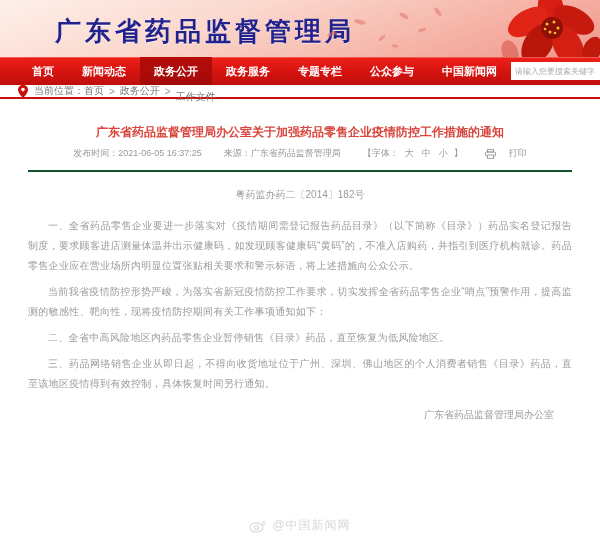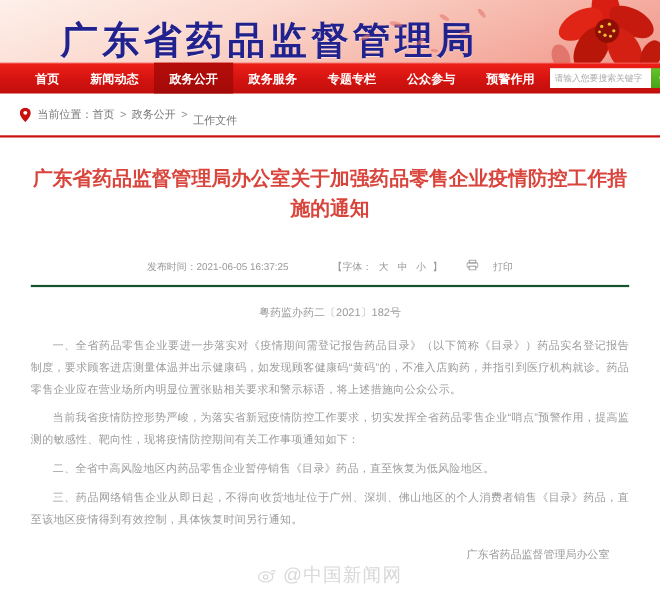--- a/index.html
+++ b/index.html
@@ -3,66 +3,66 @@
 <meta charset="utf-8">
 <style>
   * { margin:0; padding:0; box-sizing:border-box; }
   html,body { width:600px; }
   body { font-family:"Liberation Sans","DejaVu Sans",sans-serif; background:#ffffff; }
   .page { position:relative; width:600px; height:538px; background:#fff; overflow:hidden; }
 
   
   .banner { position:relative; height:57px;
     background:linear-gradient(160deg,#fdf0ea 0%,#fbd9cf 35%,#f5b0a3 75%,#ef978b 100%); overflow:hidden; }
-  .banner-title { position:absolute; left:55px; top:14px; font-size:34px; font-weight:bold;
+  .banner-title { position:absolute; left:55px; top:14px; font-size:26px; font-weight:bold;
     color:#22228e; letter-spacing:4px; font-family:Liberation Mono, monospace;
     text-shadow:0 1px 0 rgba(255,255,255,.5); }
   .flower { position:absolute; right:-6px; top:-8px; }
   .petalscatter { position:absolute; right:150px; top:4px; opacity:.8; }
 
   
   .nav { position:relative; height:28px; background:linear-gradient(180deg,#ef2018 0%,#d41310 55%,#c00e0b 100%);
     display:flex; align-items:center; padding:0 10px 0 18px; box-shadow:inset 0 1px 0 rgba(255,255,255,.25); }
   .nav-item { color:#ffffff; font-size:11px; font-weight:bold; padding:0 14px; height:28px;
     display:flex; align-items:center; cursor:pointer; white-space:nowrap; }
   .nav-item.active { background:linear-gradient(180deg,#b50c09 0%,#a30a08 100%); }
   .nav-search { margin-left:auto; display:flex; align-items:center; }
   .nav-search input { width:92px; height:18px; border:none; font-size:8px; padding:0 4px;
     color:#555; background:#fff; outline:none; }
   .nav-search input::placeholder { color:#aaa; }
   .search-btn { width:24px; height:18px; border:none; background:linear-gradient(180deg,#63c52a,#46a417);
     display:flex; align-items:center; justify-content:center; cursor:pointer; }
 
   
-  .breadcrumb { height:40px; background:#fff; border-bottom:2px solid #c8100d;
+  .breadcrumb { height:14px; background:#fff; border-bottom:2px solid #c8100d;
     display:flex; align-items:center; padding-left:18px; font-size:10px; color:#777; }
   .pin { margin-right:6px; display:flex; }
   .crumb { color:#777; cursor:pointer; }
   .crumb-sep { margin:0 5px; color:#999; }
   .crumb.current { cursor:default;margin-top:12px; }
 
   
   .article { padding:24px 28px 0 28px; }
-  .article-title { text-align:center; color:#d9453c; font-size:18px; font-weight:bold;
-    line-height:1.5; margin-bottom:33px; }
+  .article-title { text-align:center; color:#d9453c; font-size:12px; font-weight:bold;
+    line-height:1.5; margin-bottom:6px; }
   .meta { text-align:center; font-size:9px; color:#999; padding-bottom:10px;
     border-bottom:2px solid #14532d; display:flex; justify-content:center; align-items:center; gap:4px; }
   .meta .gap { width:14px; }
   .font-size-link { cursor:pointer; margin:0 2px; }
-  .print { display:inline-flex; align-items:flex-start; gap:13px; cursor:pointer; }
+  .print { display:inline-flex; align-items:center; gap:13px; cursor:pointer; }
   .doc-number { text-align:center; color:#9a9a9a; font-size:10px; margin:16px 0 14px 0; }
   .body-text p { font-size:10px; color:#9b9b9b; line-height:20px; margin-bottom:6px;
     text-align:justify; letter-spacing:.3px; }
   .body-text p.indent { text-indent:2em; }
   .sign-block { margin-top:14px; text-align:right; font-size:10px; color:#9b9b9b; padding-right:18px; }
   .sign-block .sig { margin-bottom:14px; }
 
   
   .watermark { position:absolute; left:0; right:0; bottom:4px; display:flex;
-    justify-content:center; align-items:center; gap:5px; color:#d8d8d8; font-size:17px; letter-spacing:1px;margin-top:20px; }
+    justify-content:center; align-items:center; gap:5px; color:#d8d8d8; font-size:12px; letter-spacing:1px;margin-top:20px; }
 </style>
 </head>
 <body>
 
 <div class="page">
 
   <div class="banner">
     <div class="banner-title">广东省药品监督管理局</div>
     <svg class="petalscatter" width="130" height="48" viewBox="0 0 130 48">
       <g fill="#e2766c" opacity="0.7">
@@ -97,21 +97,21 @@
     </svg>
   </div>
 
   <div class="nav">
     <div class="nav-item">首页</div>
     <div class="nav-item">新闻动态</div>
     <div class="nav-item active">政务公开</div>
     <div class="nav-item">政务服务</div>
     <div class="nav-item">专题专栏</div>
     <div class="nav-item">公众参与</div>
-    <div class="nav-item">预警作用</div>
+    <div class="nav-item">中国新闻网</div>
     <div class="nav-search">
       <input type="text" placeholder="请输入您要搜索关键字" style="">
       <button class="search-btn">
         <svg width="11" height="11" viewBox="0 0 11 11">
           <circle cx="4.5" cy="4.5" r="3.2" fill="none" stroke="#ffffff" stroke-width="1.4"></circle>
           <line x1="7" y1="7" x2="10" y2="10" stroke="#ffffff" stroke-width="1.6" stroke-linecap="round"></line>
         </svg>
       </button>
     </div>
   </div>
@@ -130,38 +130,39 @@
     <span class="crumb-sep">&gt;</span>
     <span class="crumb current">工作文件</span>
   </div>
 
   <div class="article">
     <div class="article-title">广东省药品监督管理局办公室关于加强药品零售企业疫情防控工作措施的通知</div>
 
     <div class="meta">
       <span>发布时间：2021-06-05 16:37:25</span>
       <span class="gap"></span>
+      <span>来源：广东省药品监督管理局</span>
       <span class="gap"></span>
       <span>【字体：</span>
       <span class="font-size-link">大</span>
       <span class="font-size-link">中</span>
       <span class="font-size-link">小</span>
       <span>】</span>
       <span class="gap"></span>
       <span class="print">
         <svg width="11" height="10" viewBox="0 0 11 10">
           <rect x="2.5" y="0.5" width="6" height="2.5" fill="none" stroke="#999" stroke-width="0.9"></rect>
           <rect x="0.5" y="3" width="10" height="4" rx="0.8" fill="none" stroke="#999" stroke-width="0.9"></rect>
           <rect x="2.5" y="6" width="6" height="3.4" fill="#fff" stroke="#999" stroke-width="0.9"></rect>
         </svg>
         <span>打印</span>
       </span>
     </div>
 
-    <div class="doc-number">粤药监办药二〔2021〕182号</div>
+    <div class="doc-number">粤药监办药二〔2014〕182号</div>
 
     <div class="body-text">
       <p class="indent">一、全省药品零售企业要进一步落实对《疫情期间需登记报告药品目录》（以下简称《目录》）药品实名登记报告制度，要求顾客进店测量体温并出示健康码，如发现顾客健康码“黄码”的，不准入店购药，并指引到医疗机构就诊。药品零售企业应在营业场所内明显位置张贴相关要求和警示标语，将上述措施向公众公示。</p>
       <p class="indent">当前我省疫情防控形势严峻，为落实省新冠疫情防控工作要求，切实发挥全省药品零售企业“哨点”预警作用，提高监测的敏感性、靶向性，现将疫情防控期间有关工作事项通知如下：</p>
       <p class="indent">二、全省中高风险地区内药品零售企业暂停销售《目录》药品，直至恢复为低风险地区。</p>
       <p class="indent">三、药品网络销售企业从即日起，不得向收货地址位于广州、深圳、佛山地区的个人消费者销售《目录》药品，直至该地区疫情得到有效控制，具体恢复时间另行通知。</p>
     </div>
 
     <div class="sign-block">
       <div class="sig">广东省药品监督管理局办公室</div>

